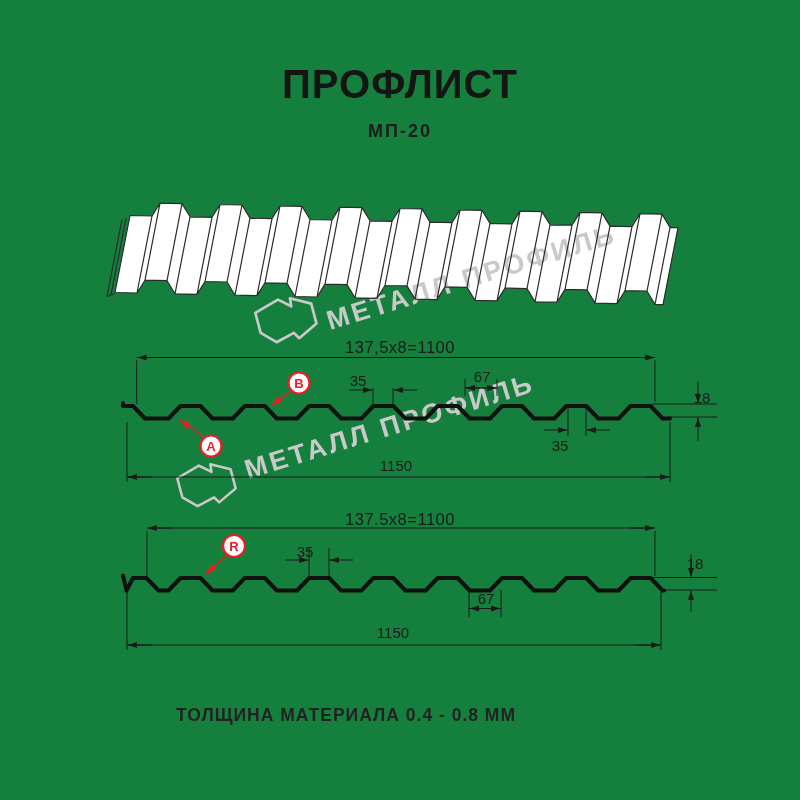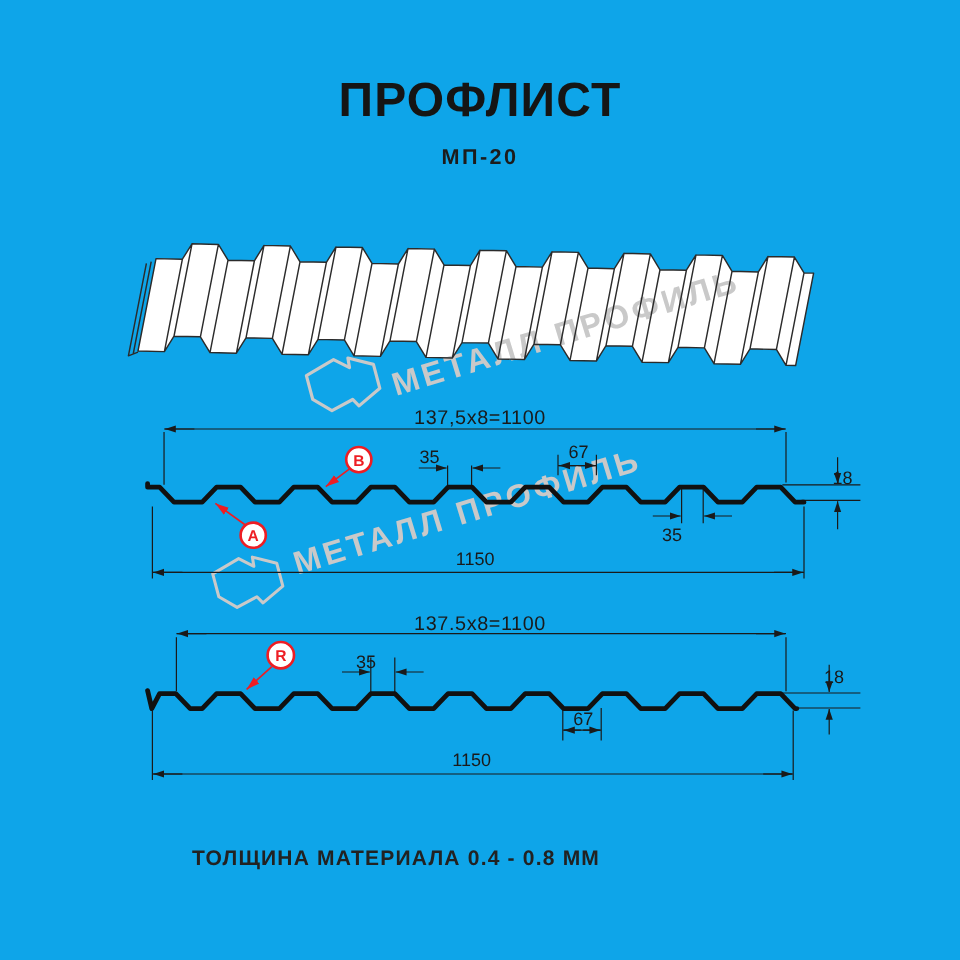--- a/index.html
+++ b/index.html
@@ -1,22 +1,22 @@
 <!DOCTYPE html>
 <html><head>
 <meta charset="utf-8">
 <style>
   html,body{margin:0;padding:0;background:#fff;}
-  .page{position:relative;width:800px;height:800px;background:#0ea5e9;overflow:hidden;
+  .page{position:relative;width:800px;height:800px;background:#15803d;overflow:hidden;
         font-family:"Liberation Sans","DejaVu Sans",sans-serif;}
   .title{position:absolute;left:0;top:62px;width:800px;text-align:center;
          font-size:40px;font-weight:800;letter-spacing:1px;color:#151515;}
   .subtitle{position:absolute;left:0;top:121px;width:800px;text-align:center;
             font-size:18px;font-weight:600;letter-spacing:2px;color:#1c1c1c;}
-  .footer{position:absolute;left:0;top:705px;width:660px;text-align:center;
+  .footer{position:absolute;left:16px;top:705px;width:660px;text-align:center;
           font-size:17.5px;font-weight:600;letter-spacing:1px;color:#222;}
   svg{position:absolute;left:0;display:block;}
   #svg3d{top:185px;}
   #svgS1{top:330px;}
   #svgS2{top:512px;}
   svg text{font-family:"Liberation Sans","DejaVu Sans",sans-serif;fill:#1a1a1a;text-anchor:middle;}
   .dim{font-size:15px;}
   .dimw{font-size:16.5px;letter-spacing:0.5px;}
   .dln{stroke:#1a1a1a;stroke-width:1;fill:none;}
   .profile{stroke:#111;stroke-width:4;fill:none;stroke-linejoin:round;stroke-linecap:round;}

